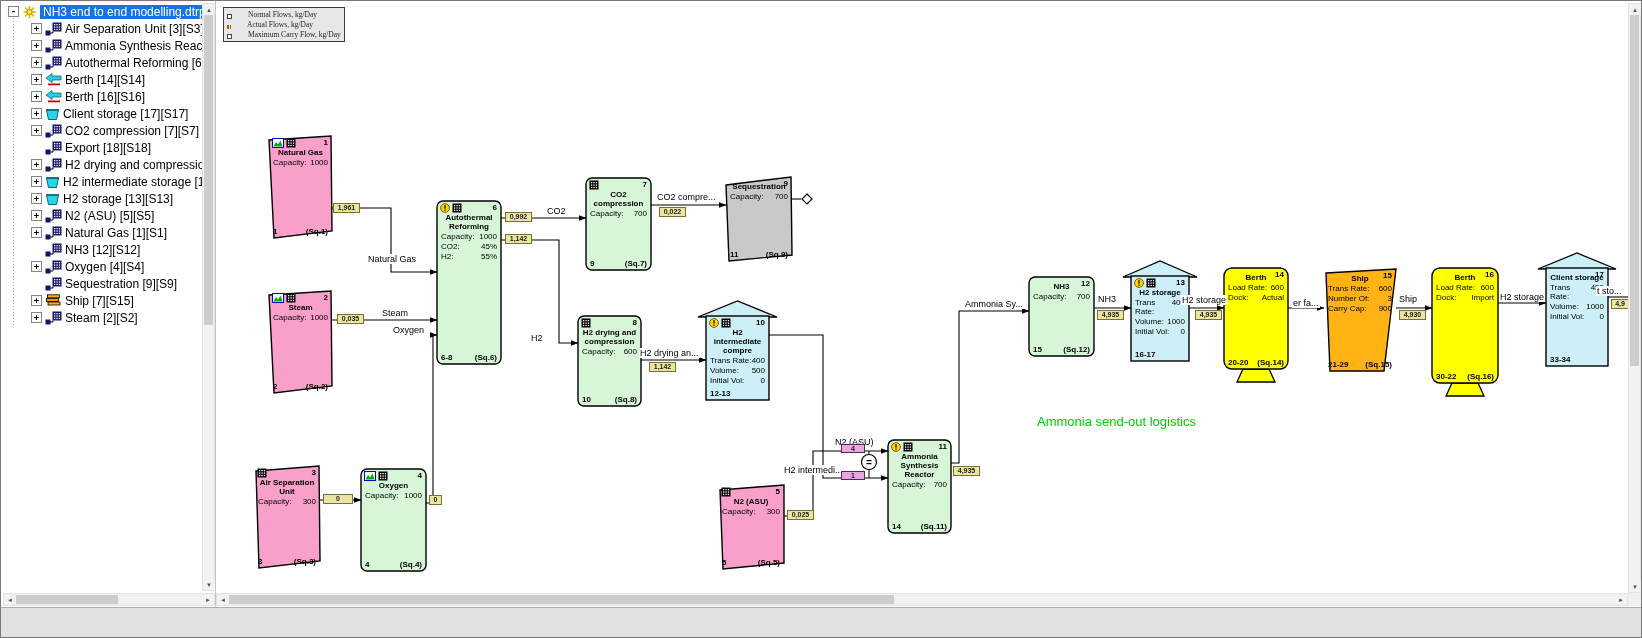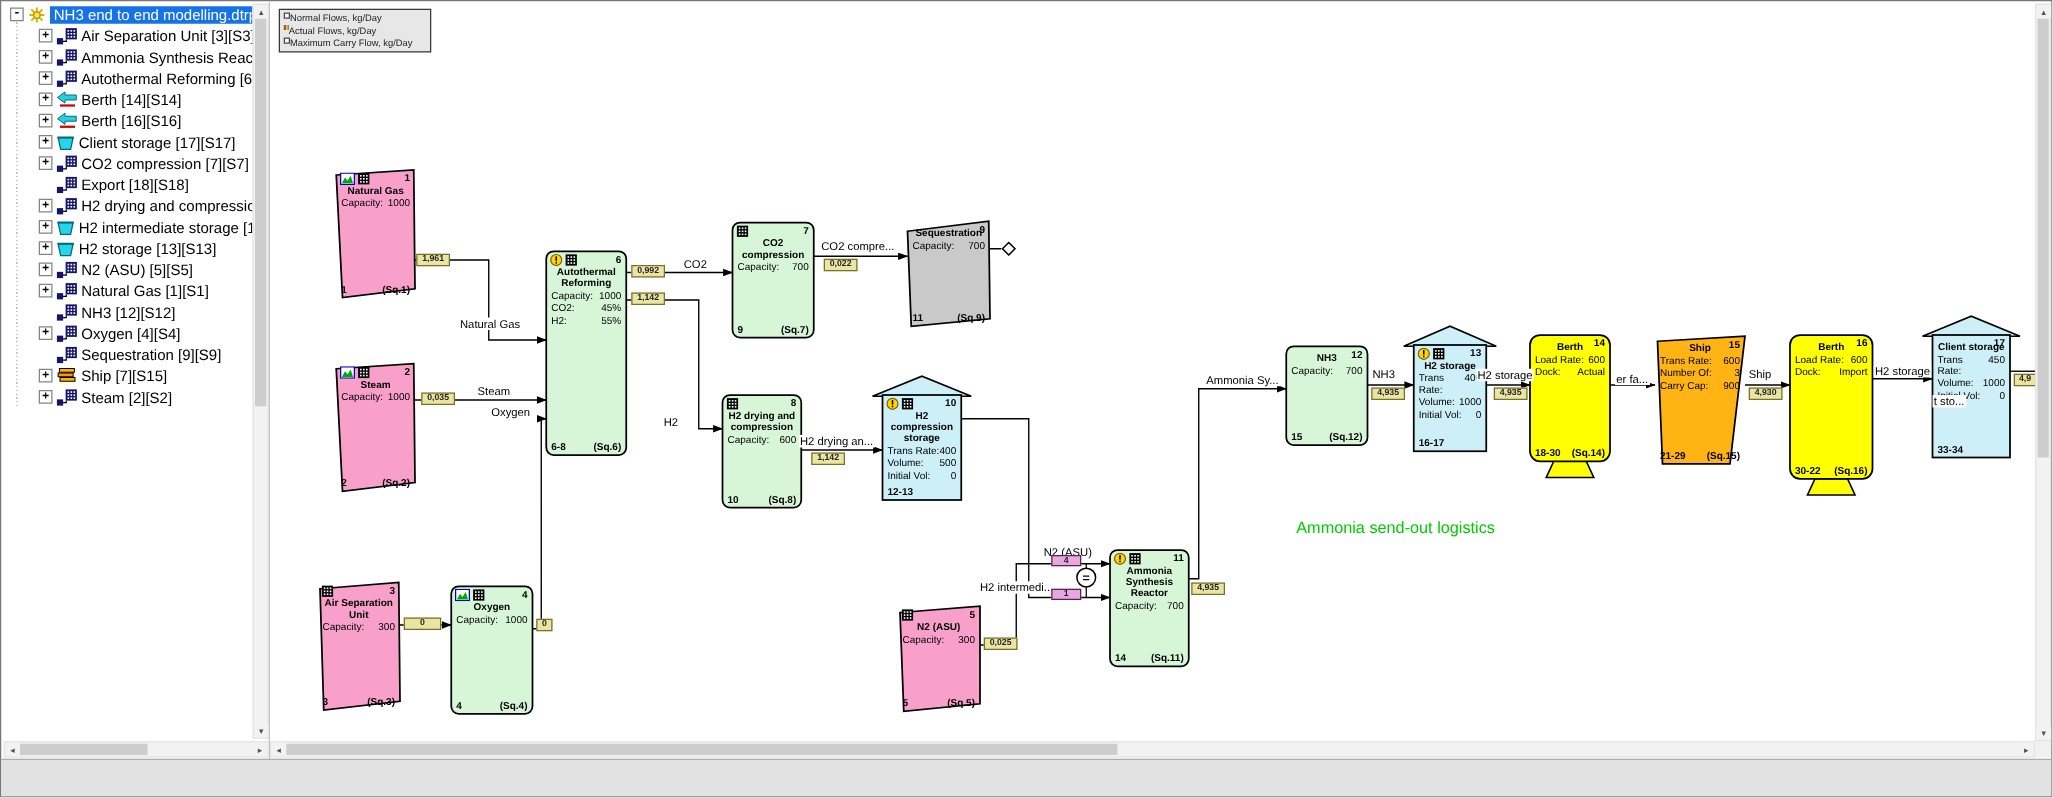--- a/index.html
+++ b/index.html
@@ -33,21 +33,21 @@
   #bottom-band{position:absolute;left:0;top:606px;width:1640px;height:30px;background:#e2e2e2;border-top:1px solid #adadad;}
 
   
   #canvas{position:absolute;left:215px;top:2px;width:1412px;height:590px;overflow:hidden;background:#fff;}
   #flow-svg{position:absolute;left:0;top:0;}
   #overlays{position:absolute;left:0;top:0;width:1412px;height:590px;}
 
   
   #legend{position:absolute;left:7px;top:4px;width:122px;background:#e7e7e7;border:1px solid #3a3a3a;
     padding:2px 3px;display:flex;flex-direction:column;gap:1px;}
-  .lrow{display:flex;align-items:flex-start;gap:0;}
+  .lrow{display:flex;align-items:flex-end;gap:16px;font-family:Liberation Serif, serif;}
   .ltext{font-size:7.5px;line-height:9px;color:#222;}
   .lmark{flex:none;display:flex;gap:1px;}
   .lmark.square{width:5px;height:5px;border:1px solid #444;background:#fff;}
   .lmark.ticks i{display:block;width:1.5px;height:4px;background:#a85f00;}
 
   
   .block-text{position:absolute;font-size:8px;line-height:9px;color:#000;}
   .bt-corner{position:absolute;top:2px;right:4px;font-weight:bold;}
   .bt-icons{position:absolute;top:2px;left:3px;display:flex;gap:2px;}
   .bicon{display:flex;}
@@ -741,21 +741,21 @@
                   <rect x="2" y="4.4" width="1.3" height="1.3"></rect>
                   <rect x="4.4" y="4.4" width="1.3" height="1.3"></rect>
                   <rect x="6.8" y="4.4" width="1.3" height="1.3"></rect>
                   <rect x="2" y="6.8" width="1.3" height="1.3"></rect>
                   <rect x="4.4" y="6.8" width="1.3" height="1.3"></rect>
                   <rect x="6.8" y="6.8" width="1.3" height="1.3"></rect>
                 </g>
               </svg>
             </div>
           </div>
-          <div class="bt-title pad">H2 compression storage</div>
+          <div class="bt-title pad">H2 intermediate compre</div>
           <div class="bt-row">
             <span>Trans Rate:</span>
             <b>400</b>
           </div>
           <div class="bt-row">
             <span>Volume:</span>
             <b>500</b>
           </div>
           <div class="bt-row">
             <span>Initial Vol:</span>
@@ -882,21 +882,21 @@
           <div class="bt-corner">14</div>
           <div class="bt-title">Berth</div>
           <div class="bt-row">
             <span>Load Rate:</span>
             <b>600</b>
           </div>
           <div class="bt-row">
             <span>Dock:</span>
             <b>Actual</b>
           </div>
-          <div class="bt-bl">18-30</div>
+          <div class="bt-bl">20-20</div>
           <div class="bt-br">(Sq.14)</div>
         </div>
         <div class="block-text" style="left: 1108px; top: 266px; width: 72px; height: 102px;">
           <div class="bt-corner">15</div>
           <div class="bt-title">Ship</div>
           <div class="bt-row">
             <span>Trans Rate:</span>
             <b>600</b>
           </div>
           <div class="bt-row">
@@ -962,21 +962,21 @@
         <div class="slabel" style="left: 748px; top: 296px;">Ammonia Sy...</div>
         <div class="vlabel" style="left: 737px; top: 463px;">4,935</div>
         <div class="slabel" style="left: 881px; top: 291px;">NH3</div>
         <div class="vlabel" style="left: 881px; top: 307px;">4,935</div>
         <div class="slabel" style="left: 965px; top: 292px;">H2 storage</div>
         <div class="vlabel" style="left: 979px; top: 307px;">4,935</div>
         <div class="slabel" style="left: 1076px; top: 295px;">er fa...</div>
         <div class="slabel" style="left: 1182px; top: 291px;">Ship</div>
         <div class="vlabel" style="left: 1183px; top: 307px;">4,930</div>
         <div class="slabel" style="left: 1283px; top: 289px;">H2 storage</div>
-        <div class="slabel" style="left: 1330px; top: 283px; margin-top: 30px;">t sto...</div>
+        <div class="slabel" style="left: 1380px; top: 283px;">t sto...</div>
         <div class="vlabel" style="left: 1395px; top: 296px; width: 18px; min-width: 0px;">4,9</div>
         <div class="tag" style="left: 625px; top: 441px;">4</div>
         <div class="tag" style="left: 625px; top: 468px;">1</div>
         <div class="anno" style="left: 821px; top: 411px; color: rgb(0, 204, 0); width: 200px; text-align: left;">Ammonia send-out logistics</div>
       </div>
     <div id="legend">
         <div class="lrow">
           <div class="lmark square"></div>
           <div class="ltext">Normal Flows, kg/Day</div>
         </div>

